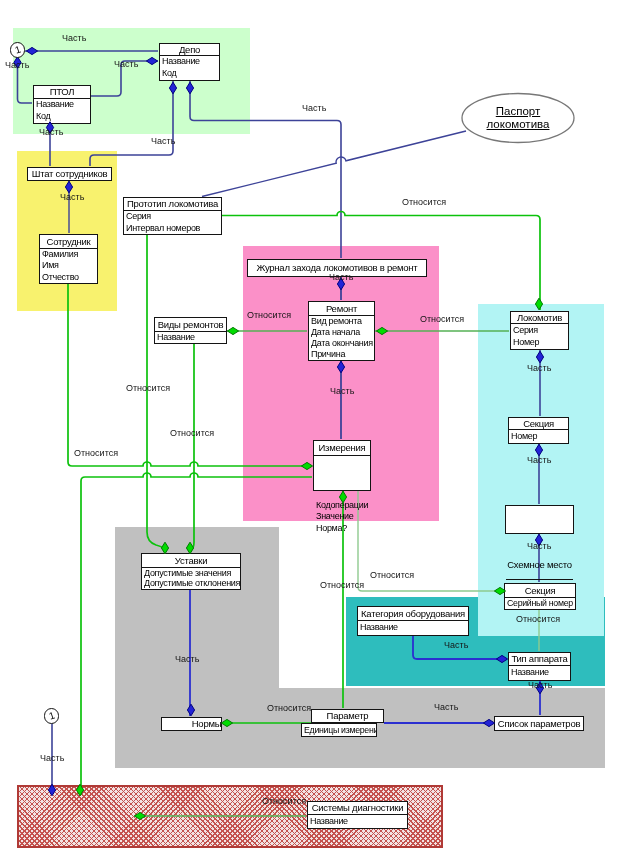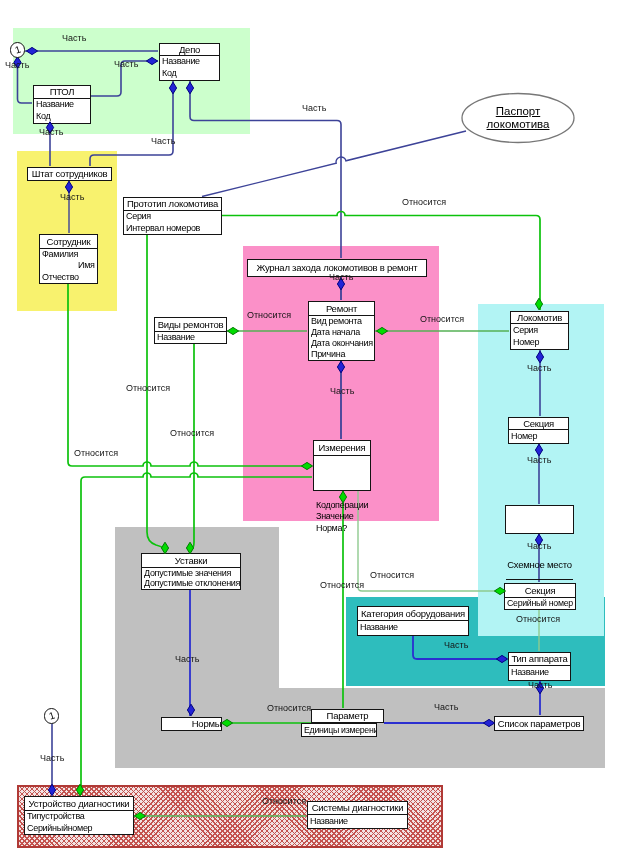--- a/index.html
+++ b/index.html
@@ -99,21 +99,21 @@
       <div class="etitle has-sep" style="height: 12.6px;">ПТОЛ</div>
       <div class="eattr" style="height: 11.8px;">Название</div>
       <div class="eattr" style="height: 11.8px;">Код</div>
     </div>
     <div class="entity" style="left: 27px; top: 167px; width: 85px; height: 14px;">
       <div class="etitle" style="height: 11.2px;">Штат сотрудников</div>
     </div>
     <div class="entity" style="left: 39px; top: 234px; width: 59px; height: 50px;">
       <div class="etitle has-sep" style="height: 13.6px;">Сотрудник</div>
       <div class="eattr" style="height: 11.2px;">Фамилия</div>
-      <div class="eattr" style="height: 11.2px; margin-left: 36px;">Имя</div>
+      <div class="eattr" style="height: 11.2px;">Имя</div>
       <div class="eattr" style="height: 11.2px;">Отчество</div>
     </div>
     <div class="entity" style="left: 123px; top: 197px; width: 99px; height: 38px;">
       <div class="etitle has-sep" style="height: 12.6px;">Прототип локомотива</div>
       <div class="eattr" style="height: 11.3px;">Серия</div>
       <div class="eattr" style="height: 11.3px;">Интервал номеров</div>
     </div>
     <div class="entity" style="left: 247px; top: 259px; width: 180px; height: 18px;">
       <div class="etitle" style="height: 15.2px;">Журнал захода локомотивов в ремонт</div>
     </div>
@@ -168,25 +168,20 @@
       <div class="etitle" style="height: 11.2px;">Нормы</div>
     </div>
     <div class="entity" style="left: 311px; top: 709px; width: 73px; height: 14px;">
       <div class="etitle" style="height: 11.2px;">Параметр</div>
     </div>
     <div class="entity" style="left: 301px; top: 723px; width: 76px; height: 14px;">
       <div class="eattr" style="height: 11.2px; font-size: 8.8px;">Единицы измерения</div>
     </div>
     <div class="entity" style="left: 494px; top: 716px; width: 90px; height: 15px;">
       <div class="etitle" style="height: 12.2px;">Список параметров</div>
-    </div>
-    <div class="entity" style="left: 24px; top: 796px; width: 110px; height: 39px;">
-      <div class="etitle has-sep" style="height: 13.6px;">Устройство диагностики</div>
-      <div class="eattr" style="height: 11.3px;">Типустройства</div>
-      <div class="eattr" style="height: 11.3px;">Серийныйномер</div>
     </div>
     <div class="entity" style="left: 307px; top: 801px; width: 101px; height: 28px;">
       <div class="etitle has-sep" style="height: 12.6px;">Системы диагностики</div>
       <div class="eattr" style="height: 12.6px;">Название</div>
     </div>
     <svg class="layer markers" width="622" height="859" viewBox="0 0 622 859">
       <path d="M 26.4 51 L 32 47.4 L 37.6 51 L 32 54.6 Z" fill="#2323D6" stroke="#00007F" stroke-width="1"></path>
       <path d="M 13.9 62.5 L 17.5 56.7 L 21.1 62.5 L 17.5 68.3 Z" fill="#2323D6" stroke="#00007F" stroke-width="1"></path>
       <path d="M 146.4 61 L 152 57.4 L 157.6 61 L 152 64.6 Z" fill="#2323D6" stroke="#00007F" stroke-width="1"></path>
       <path d="M 46.4 127.5 L 50 121.7 L 53.6 127.5 L 50 133.3 Z" fill="#2323D6" stroke="#00007F" stroke-width="1"></path>

